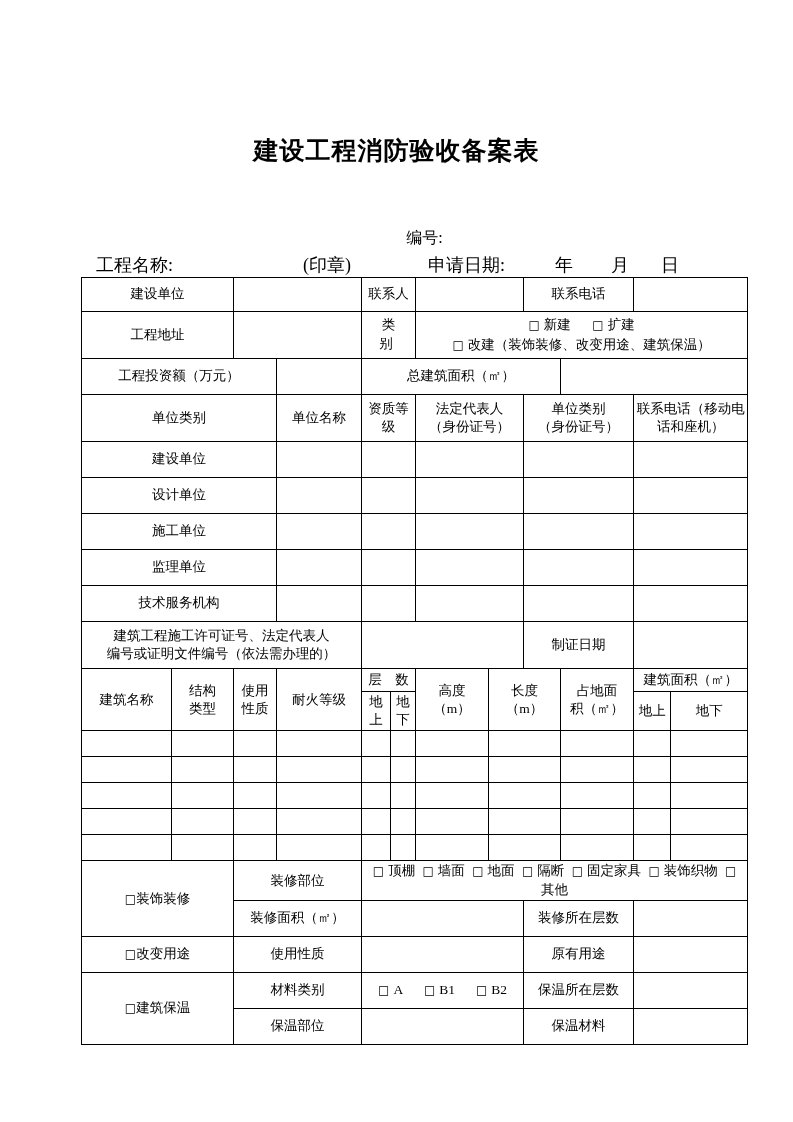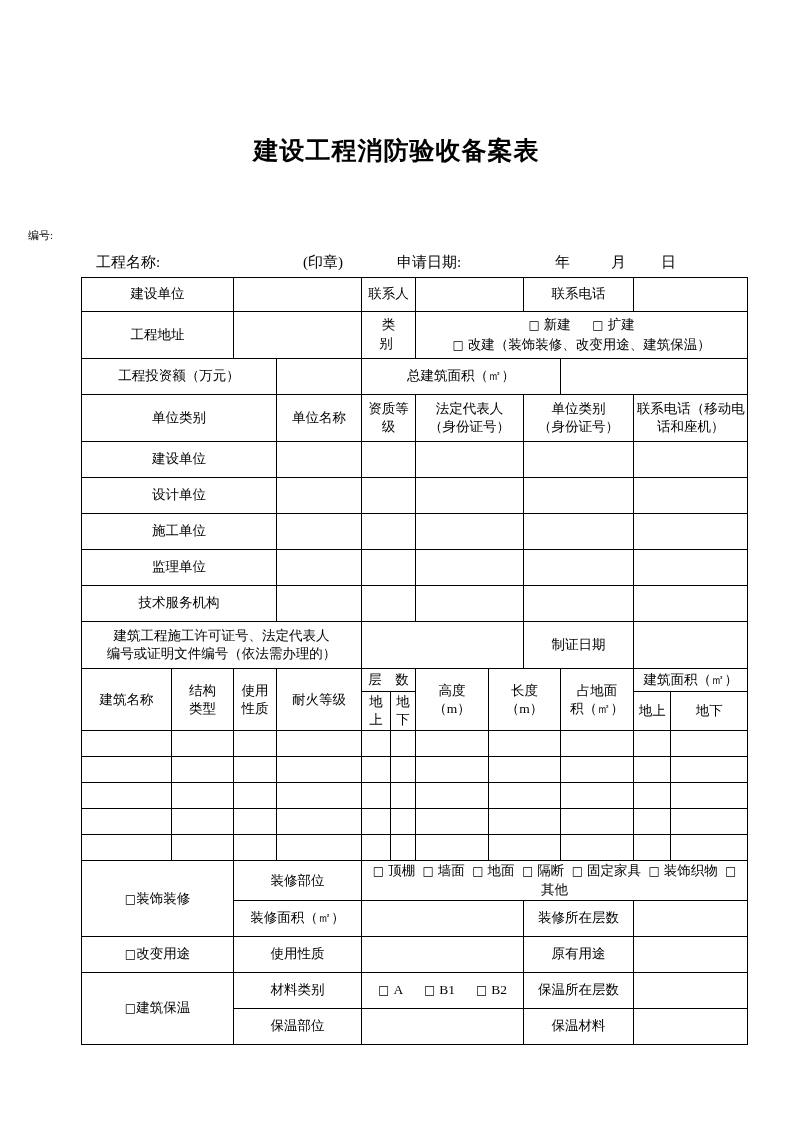--- a/index.html
+++ b/index.html
@@ -30,35 +30,36 @@
     font-size: 25px;
     font-weight: bold;
     letter-spacing: 1px;
     font-family: "Liberation Serif", "DejaVu Serif", serif;
   }
   .meta-no {
     position: absolute;
     left: 0;
     top: 228px;
     width: 793px;
-    font-size: 11px;
+    text-align: center;
+    font-size: 16px;
   }
   .meta-no span { position: relative; left: 28px; }
 
   .meta-row {
     position: absolute;
     left: 63px;
     top: 253px;
     width: 666px;
     height: 24px;
-    font-size: 15px;
+    font-size: 18px;
   }
   .meta-row .m-name { position: absolute; left: 33px; top: 0; white-space: nowrap; }
   .meta-row .m-seal { position: absolute; left: 240px; top: 0; white-space: nowrap; }
-  .meta-row .m-date { position: absolute; left: 334px; top: 0; white-space: nowrap; }
+  .meta-row .m-date { position: absolute; left: 365px; top: 0; white-space: nowrap; }
   .meta-row .m-y { position: absolute; left: 492px; top: 0; }
   .meta-row .m-m { position: absolute; left: 548px; top: 0; }
   .meta-row .m-d { position: absolute; left: 598px; top: 0; }
 
   table.form {
     position: absolute;
     left: 81px;
     top: 277px;
     width: 666px;
     border-collapse: collapse;

